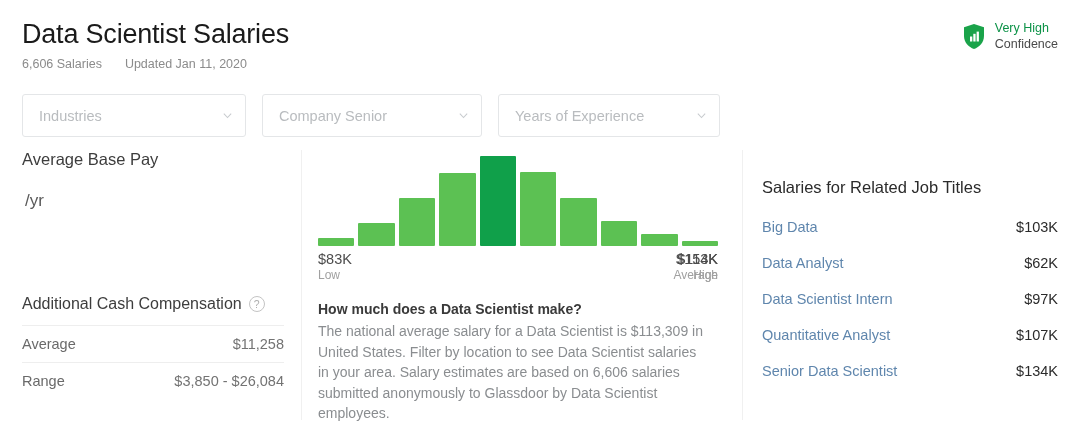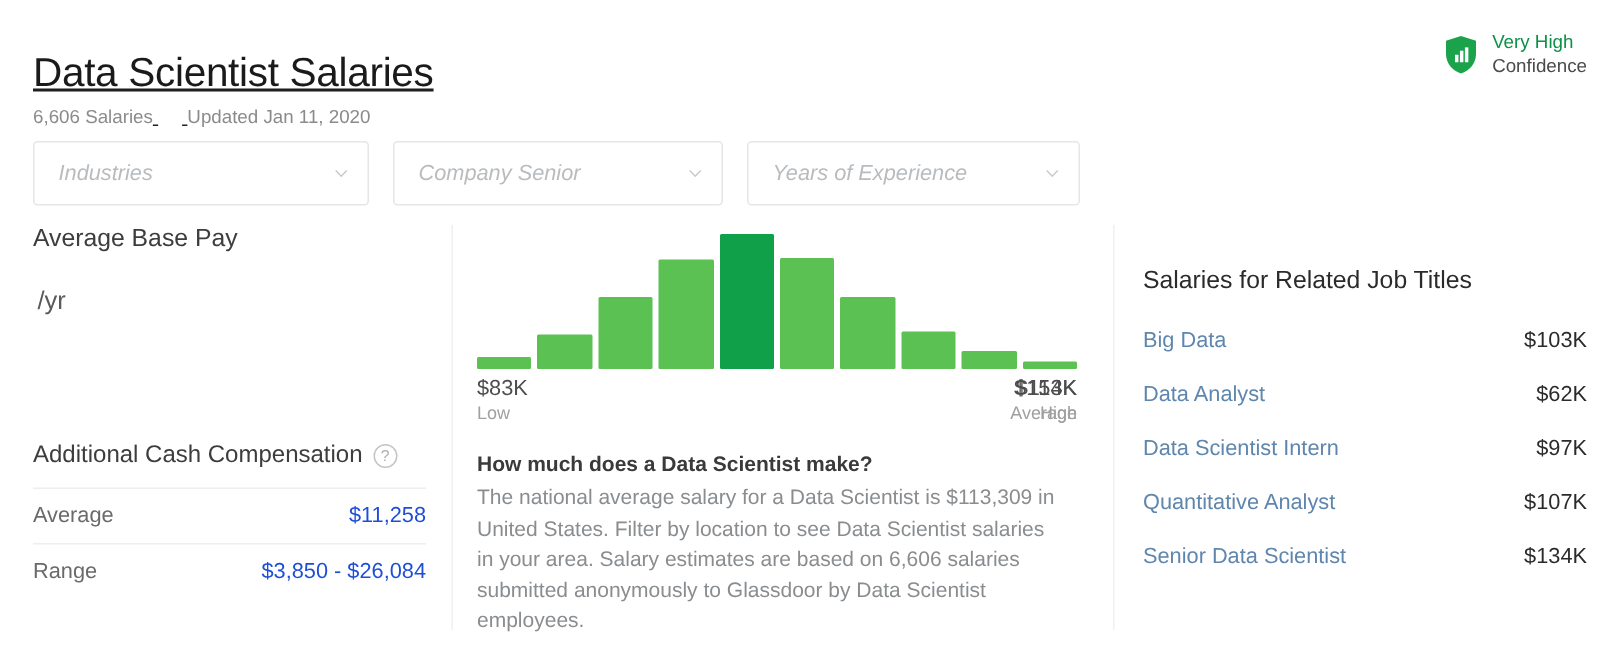--- a/index.html
+++ b/index.html
@@ -6,21 +6,21 @@
   html, body {
     width: 1080px; height: 439px;
     background: #ffffff;
     font-family: "Liberation Sans", sans-serif;
     color: #1f1f1f;
     overflow: hidden;
   }
   .page { position: relative; width: 1080px; height: 439px; }
 
   
-  .header { position: absolute; left: 22px; top: 32px; text-decoration: underline; }
+  .header { position: absolute; left: 22px; top: 18px; }
   .page-title {
     font-size: 27px; font-weight: 400; color: #1a1a1a;
     letter-spacing: -0.2px; line-height: 32px;
   }
   .sub-line { margin-top: 7px; font-size: 12.5px; color: #8b8b8b; }
   .sub-line span { display: inline-block; }
   .sub-sep { width: 16px; }
 
   .confidence {
     position: absolute; right: 22px; top: 20px;
@@ -33,21 +33,20 @@
   
   .filters {
     position: absolute; left: 22px; top: 94px;
     display: flex; gap: 16px;
   }
   .select {
     height: 43px; border: 1px solid #e4e6e8; border-radius: 3px;
     background: #fff; display: flex; align-items: center;
     padding: 0 12px 0 16px; color: #b9bcbf; font-size: 14.5px;
     justify-content: space-between;
-    font-style: italic;
   }
   .sel-1 { width: 224px; }
   .sel-2 { width: 220px; }
   .sel-3 { width: 222px; }
   .chev { width: 11px; height: 11px; flex: none; opacity: .55; }
 
   
   .vrule-left  { position: absolute; left: 301px; top: 150px; width: 1px; height: 270px; background: #f0f0f0; }
   .vrule-right { position: absolute; left: 742px; top: 150px; width: 1px; height: 270px; background: #f0f0f0; }
 
@@ -67,21 +66,21 @@
   }
   .qmark {
     width: 16px; height: 16px; border: 1px solid #c4c4c4; border-radius: 50%;
     color: #aeaeae; font-size: 10.5px; line-height: 14px; text-align: center; flex: none;
   }
   .acc-row {
     display: flex; justify-content: space-between; align-items: center;
     font-size: 14.5px; padding: 10px 0; border-top: 1px solid #eeeeee;
   }
   .acc-k { color: #6a6a6a; }
-  .acc-v { color: #1d4ed8; }
+  .acc-v { color: #737373; }
 
   
   .mid { position: absolute; left: 318px; top: 150px; width: 400px; }
   .hist { height: 96px; display: flex; align-items: flex-end; gap: 4px; }
   .bar { flex: 1 1 0; background: #5cc153; border-radius: 1px; }
   .bar.hi { background: #10a04a; }
 
   .axis { position: relative; height: 34px; margin-top: 5px; }
   .tick { position: absolute; top: 0; }
   .tick.lo { left: 0; text-align: left; }

